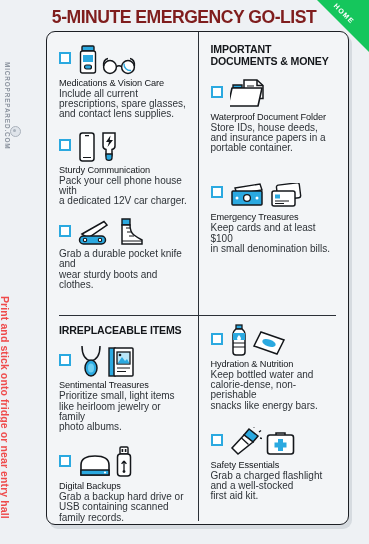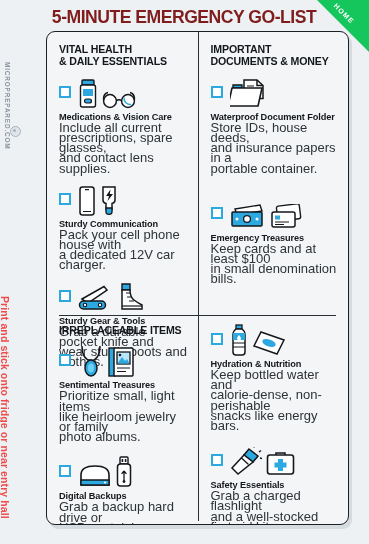--- a/index.html
+++ b/index.html
@@ -169,27 +169,27 @@
   }
   .icons {
     display: flex;
     align-items: flex-end;
     gap: 4px;
     height: 32px;
   }
   .icons svg { display: block; }
   .item-name {
     font-size: 9.2px;
-    font-weight: bold;
+    font-weight: normal;
     color: #14171b;
     margin-top: 3px;
     letter-spacing: -0.1px;
   }
   .item-desc {
-    font-size: 13px;
+    font-size: 10px;
     line-height: 10.2px;
     color: #2e3338;
     margin-top: 1px;
     white-space: pre-line;
   }
 </style>
 </head>
 <body>
 
 <div id="page">
@@ -201,22 +201,20 @@
 
   <div class="rail-brand">MICROPREPARED.COM</div>
   <div class="rail-mark"></div>
   <div class="rail-note">Print and stick onto fridge or near entry hall</div>
 
   <div class="card">
 
     <div class="block block-top">
 
       <div class="col">
-        <div class="sec-title">VITAL HEALTH
-&amp; DAILY ESSENTIALS</div>
 
         <div class="item">
           <div class="item-top">
             <div class="checkbox"></div>
             <div class="icons">
               <svg width="20" height="30" viewBox="0 0 20 30">
                 <rect x="4" y="1" width="12" height="5" rx="1" fill="#2ba9e0" stroke="#14171b" stroke-width="1.4"></rect>
                 <rect x="2.5" y="6" width="15" height="22" rx="2" fill="#fff" stroke="#14171b" stroke-width="1.4"></rect>
                 <rect x="5" y="10" width="10" height="7" fill="#2ba9e0"></rect>
                 <rect x="6.5" y="20" width="7" height="4" rx="2" fill="#2ba9e0" stroke="#14171b" stroke-width="1.2"></rect>
@@ -269,21 +267,20 @@
                 <circle cx="22" cy="20" r="1.7" fill="#fff" stroke="#14171b" stroke-width="1.1"></circle>
               </svg>
               <svg width="30" height="30" viewBox="0 0 30 30">
                 <path d="M8 1 h8 v6 h-8 z" fill="#2ba9e0" stroke="#14171b" stroke-width="1.4"></path>
                 <path d="M8 7 h8 q0 7 4 10 t8 5 v4 h-20 z" fill="#fff" stroke="#14171b" stroke-width="1.5"></path>
                 <path d="M8 23 h20" stroke="#14171b" stroke-width="1.2"></path>
                 <path d="M12 10 h4 M13 14 h5 M15 18 h5" stroke="#14171b" stroke-width="1"></path>
               </svg>
             </div>
           </div>
-          <div class="item-name">Sturdy Gear &amp; Tools</div>
           <div class="item-desc">Grab a durable pocket knife and
 wear sturdy boots and clothes.</div>
         </div>
       </div>
 
       <div class="col col-right">
         <div class="sec-title">IMPORTANT
 DOCUMENTS &amp; MONEY</div>
 
         <div class="item">

